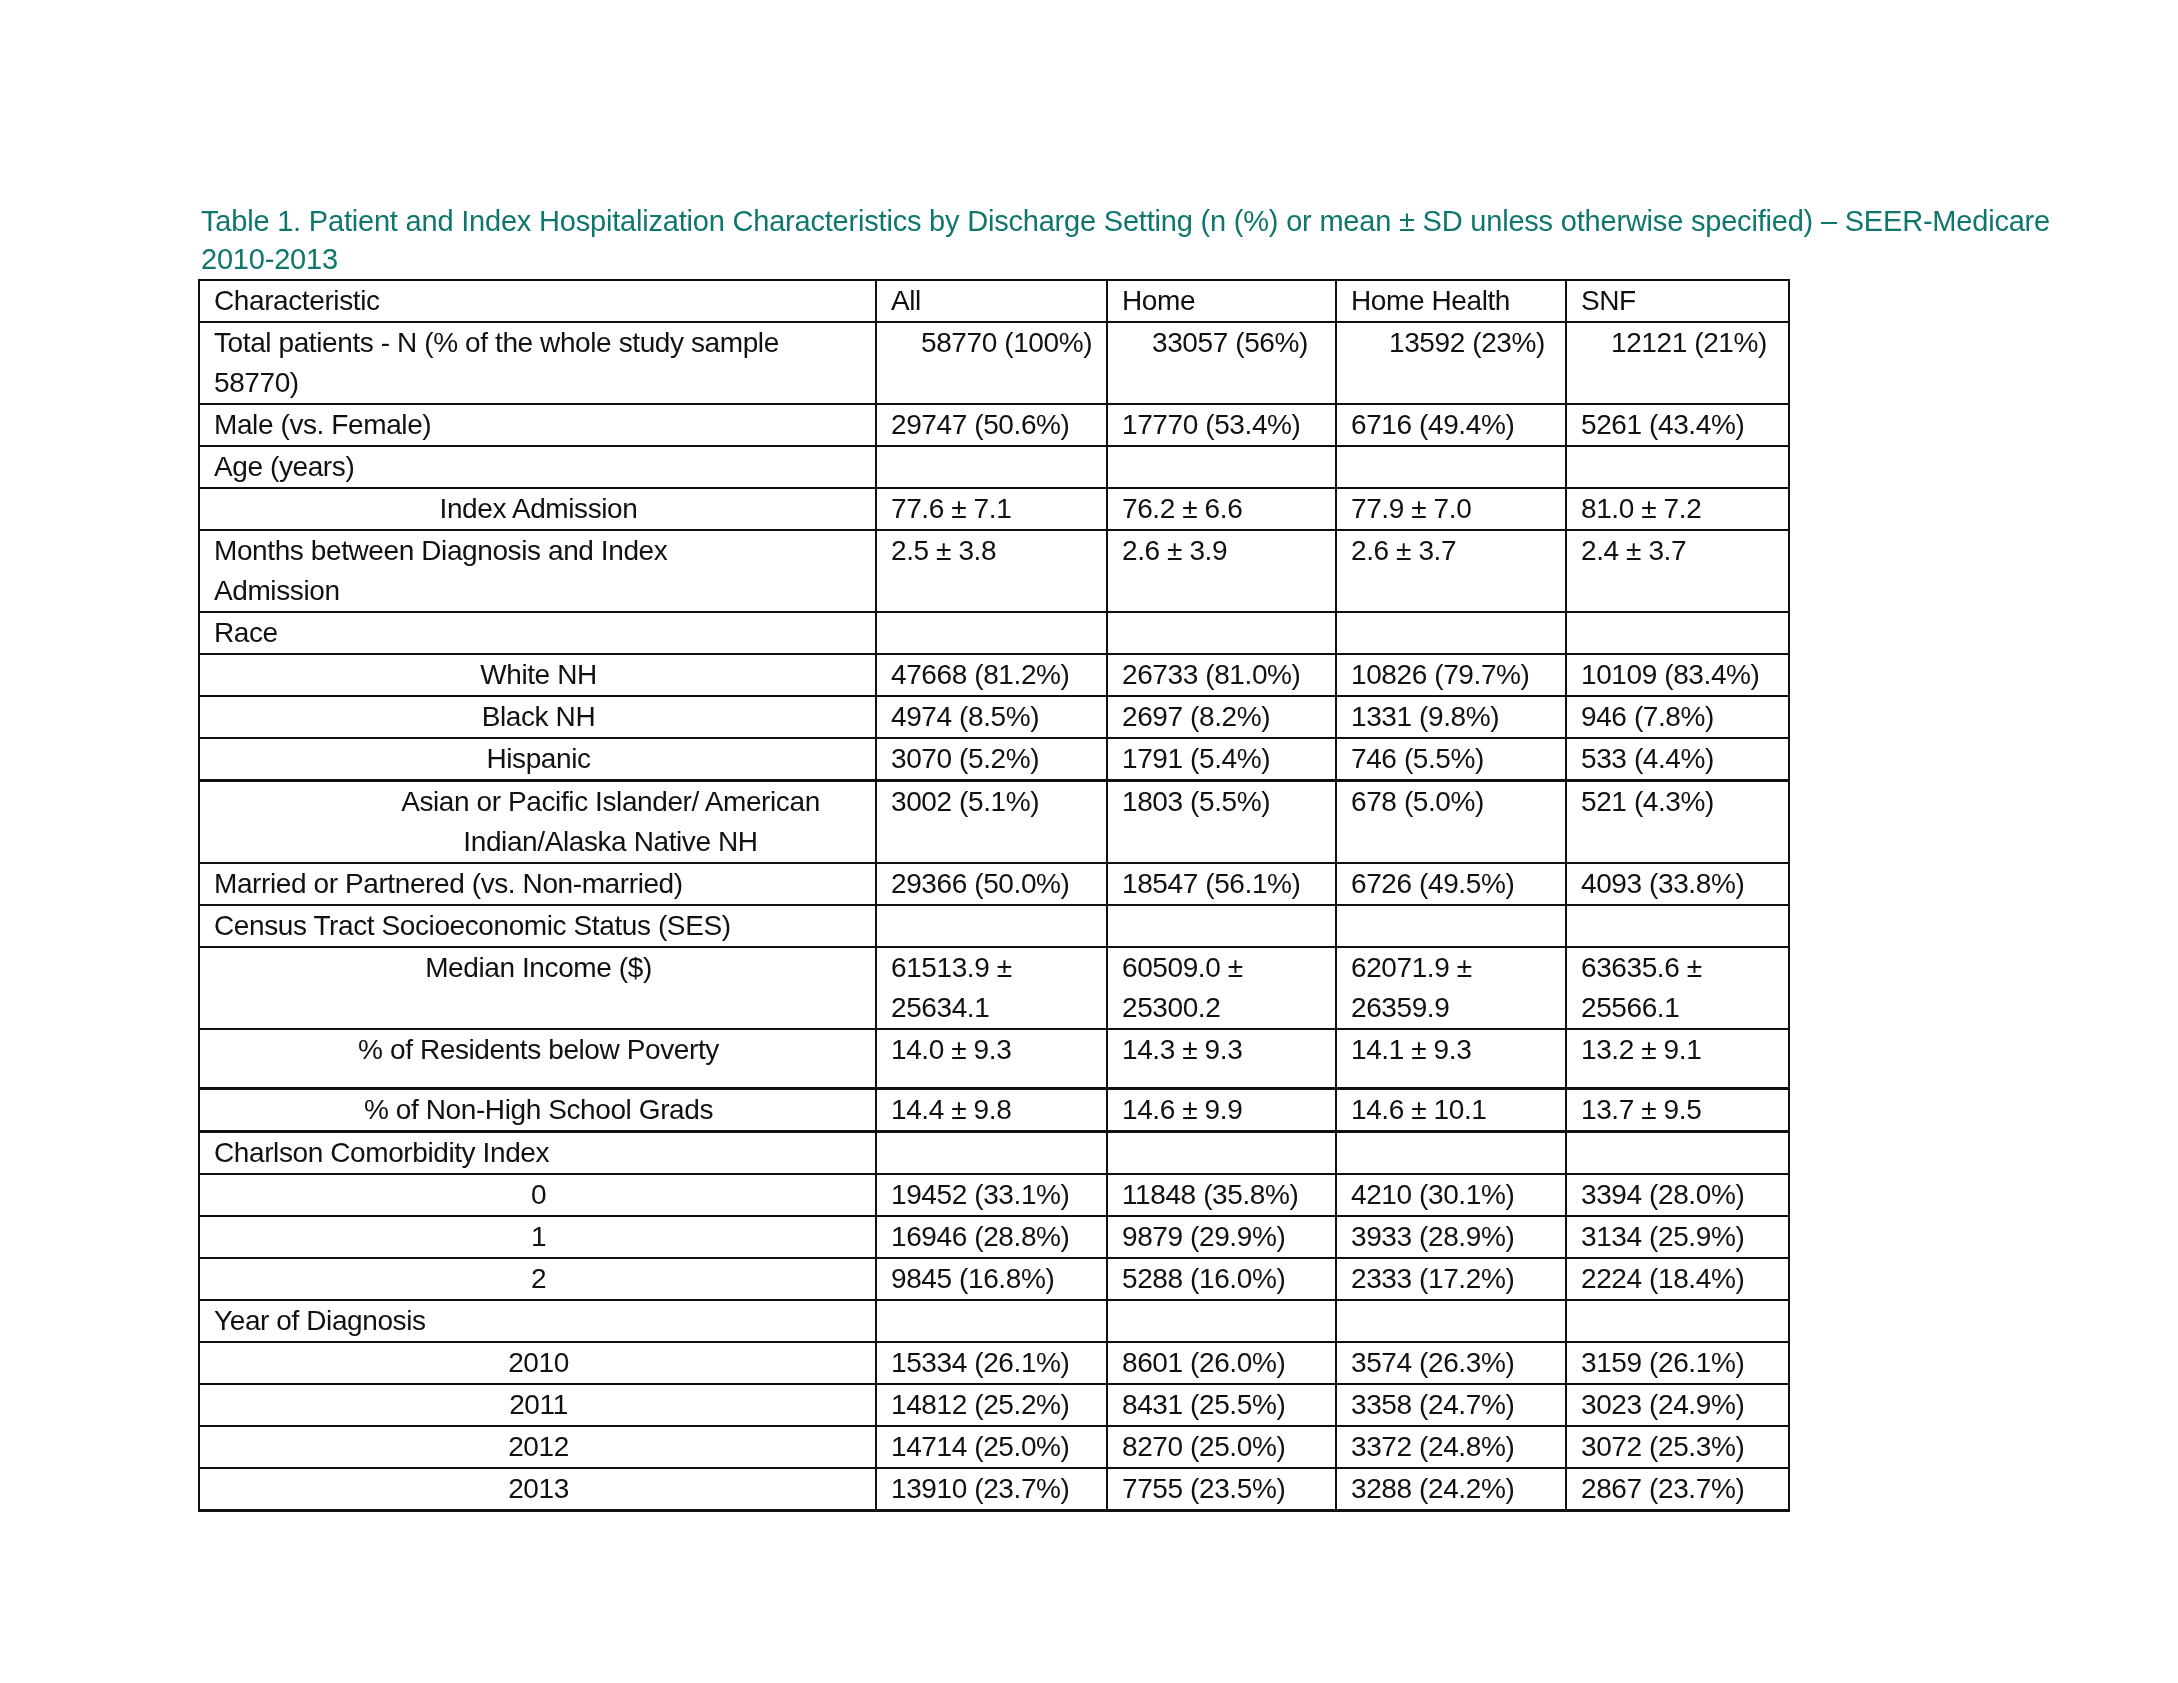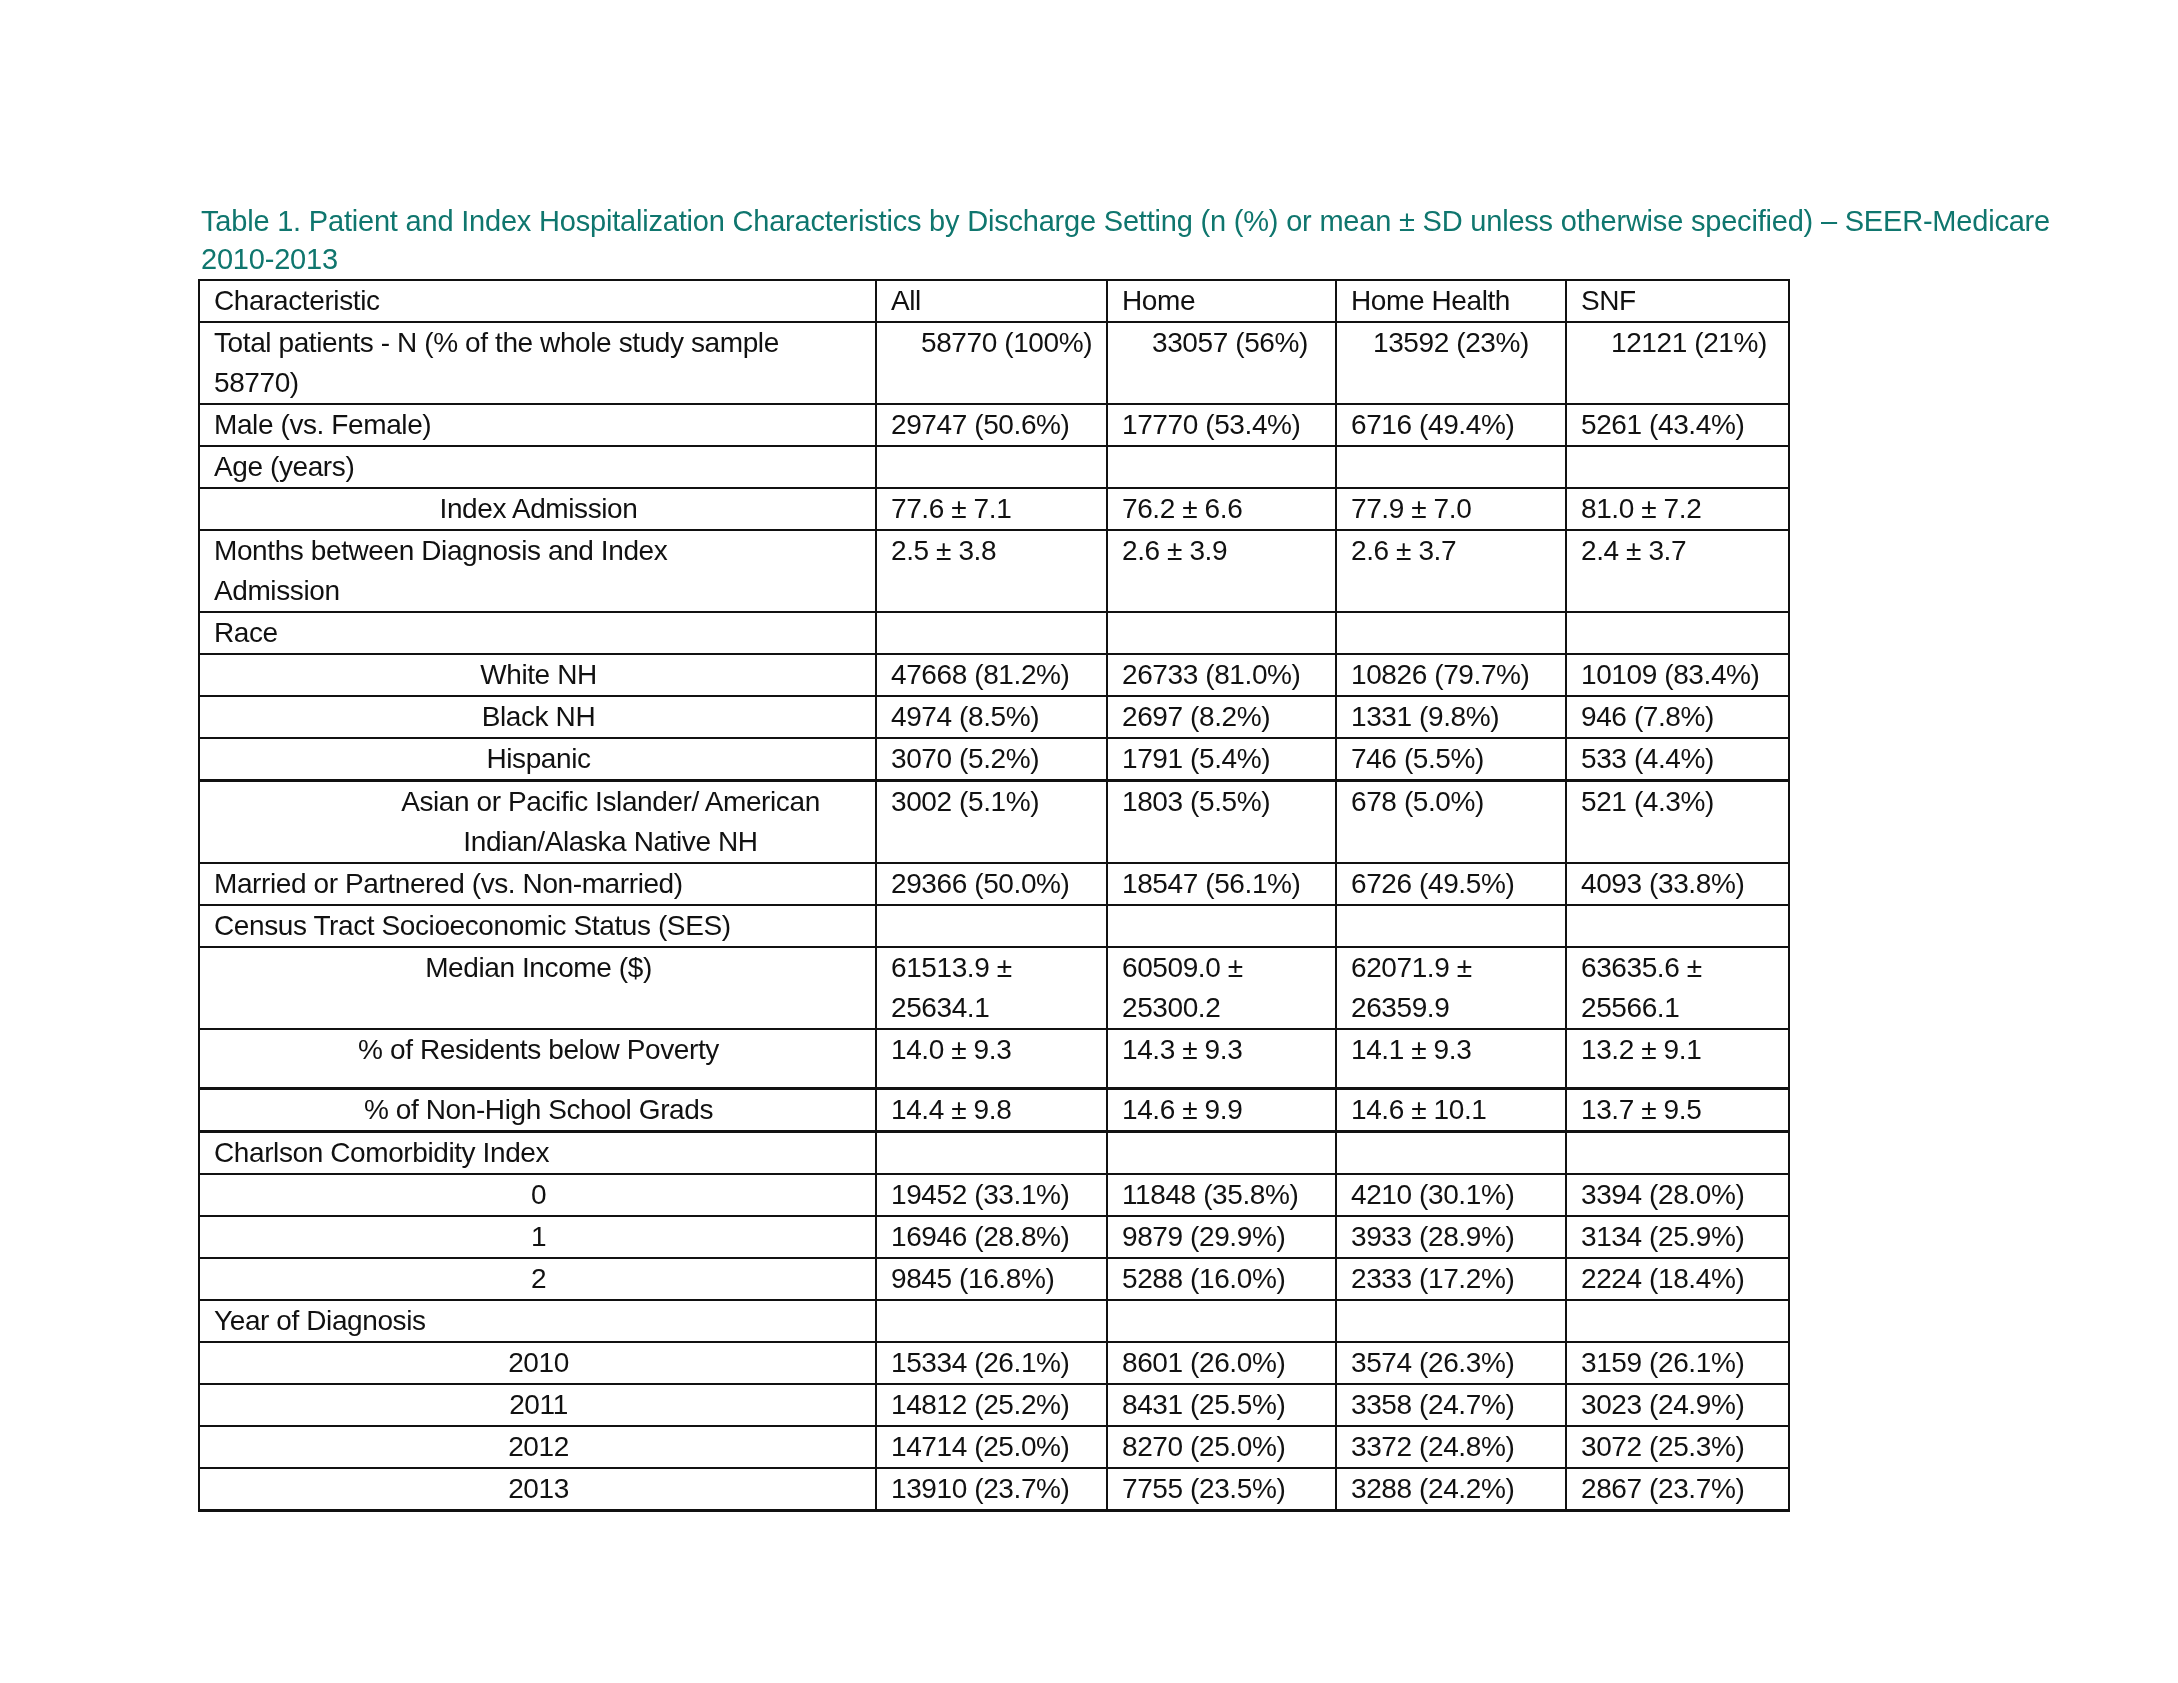--- a/index.html
+++ b/index.html
@@ -41,21 +41,21 @@
       <td>All</td>
       <td>Home</td>
       <td>Home Health</td>
       <td>SNF</td>
     </tr>
 
     <tr class="h2">
       <td class="wrap">Total patients - N (% of the whole study sample 58770)</td>
       <td class="indent-num">58770 (100%)</td>
       <td class="indent-num" style="padding-left:44px">33057 (56%)</td>
-      <td class="indent-num" style="padding-left:36px">13592 (23%)</td>
+      <td class="indent-num" style="padding-left:52px">13592 (23%)</td>
       <td class="indent-num" style="padding-left:44px">12121 (21%)</td>
     </tr>
     <tr class="h1">
       <td>Male (vs. Female)</td>
       <td>29747 (50.6%)</td>
       <td>17770 (53.4%)</td>
       <td>6716 (49.4%)</td>
       <td>5261 (43.4%)</td>
     </tr>
     <tr class="h1">

